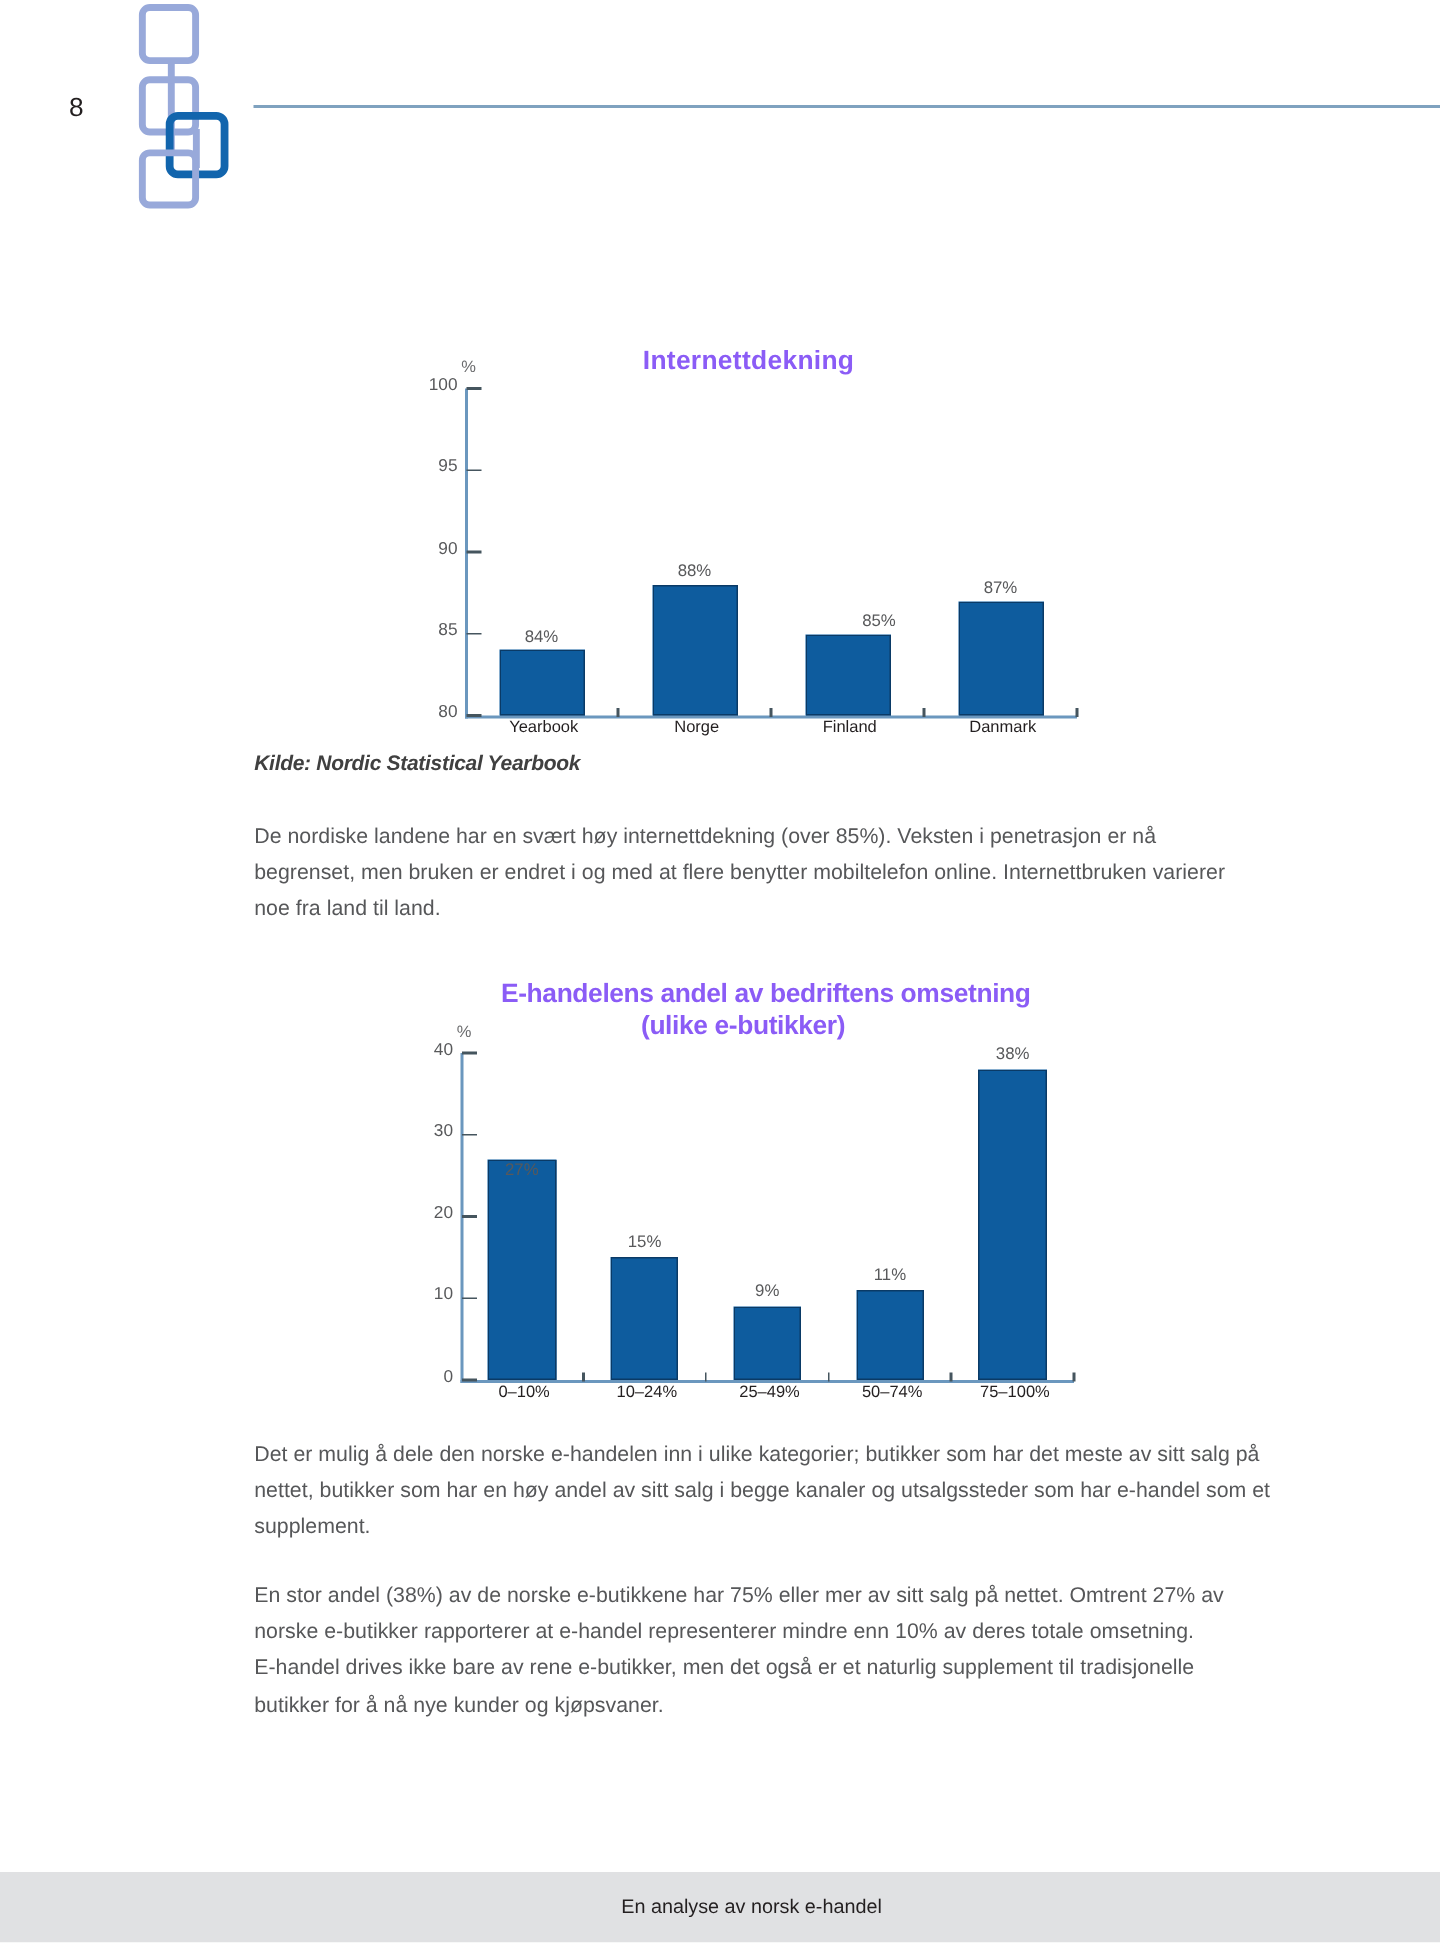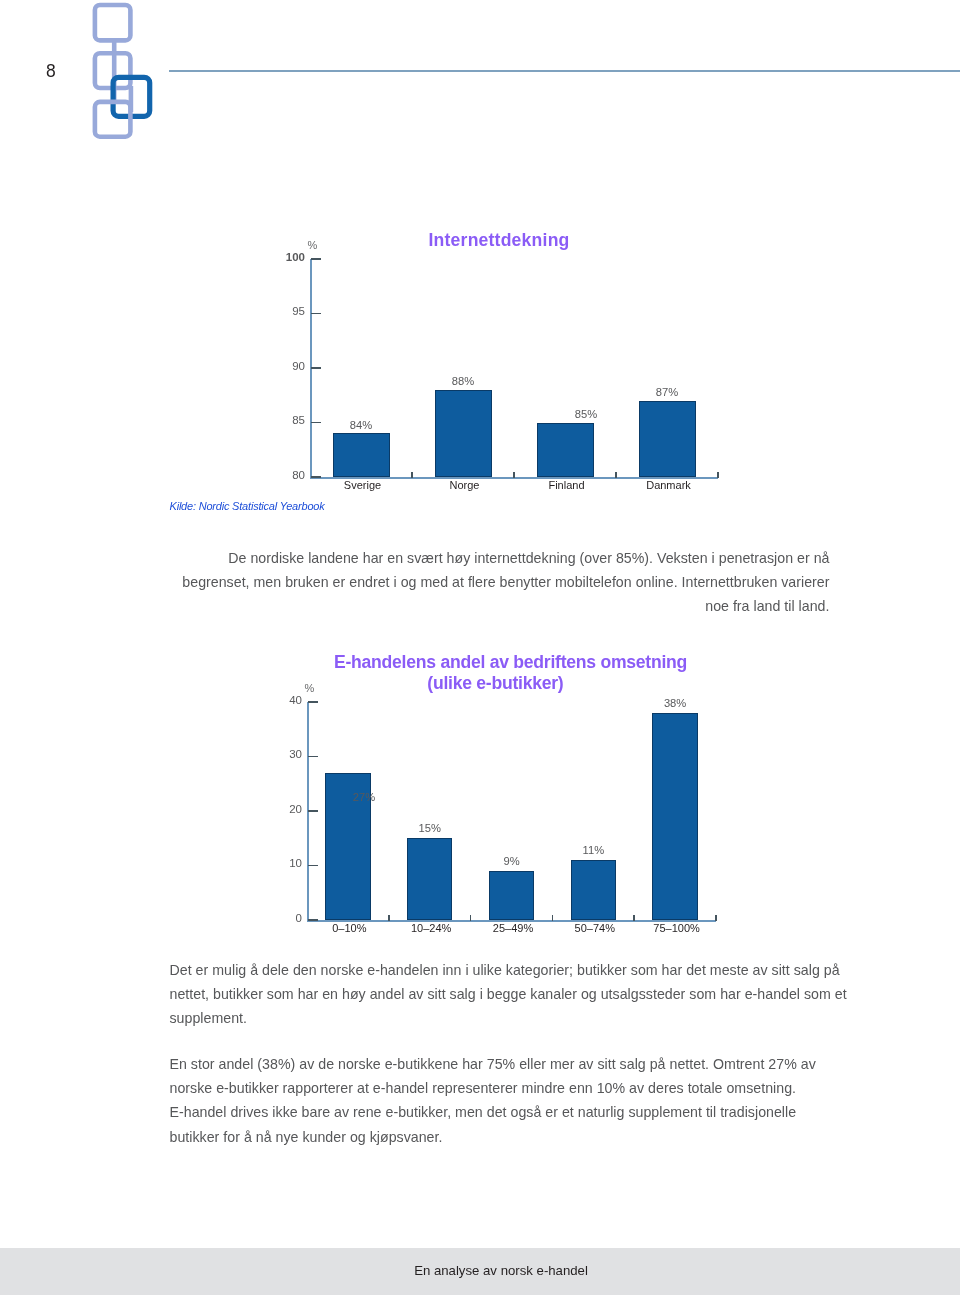--- a/index.html
+++ b/index.html
@@ -12,21 +12,21 @@
   .ctitle{position:absolute;font-family:"Liberation Sans",sans-serif;font-weight:bold;color:#8b5cf6;font-size:17.6px;white-space:nowrap;letter-spacing:0.2px;}
   .cunit{position:absolute;font-family:"Liberation Sans",sans-serif;font-size:11px;color:#6a6b6d;}
   .ytick-lab{position:absolute;font-family:"Liberation Sans",sans-serif;font-size:11.5px;color:#58595b;text-align:right;}
   .xtick-lab{position:absolute;font-family:"Liberation Sans",sans-serif;font-size:11px;color:#231f20;text-align:center;}
   .vlabel{position:absolute;font-family:"Liberation Sans",sans-serif;font-size:11.2px;color:#58595b;text-align:center;}
   .axis-v{position:absolute;background:#6B97BE;width:2px;}
   .axis-h{position:absolute;background:#6B97BE;height:2px;}
   .tick{position:absolute;background:#45555e;height:1.8px;width:10.8px;}
   .xtick{position:absolute;background:#45555e;width:1.7px;height:6.5px;}
   .bar{position:absolute;background:#0E5C9E;box-shadow:inset 0 0 0 1px #0A3A66;}
-  .srcnote{position:absolute;left:169.5px;top:500px;font-family:"Liberation Sans",sans-serif;font-style:italic;font-size:11px;color:#1d4ed8;letter-spacing:-0.2px;}
+  .srcnote{position:absolute;left:169.5px;top:500px;font-family:"Liberation Sans",sans-serif;font-style:italic;font-size:14px;color:#404040;letter-spacing:-0.2px;font-weight:bold;}
   .para{position:absolute;font-family:"Liberation Sans",sans-serif;font-size:14.2px;color:#565759;line-height:24.2px;letter-spacing:0.02px;}
   .footer{position:absolute;left:0;top:1248px;width:960px;height:47px;background:#e0e1e3;}
   .footer-text{position:absolute;left:0;top:1263px;width:1002px;text-align:center;font-size:13.2px;color:#231f20;font-family:"Liberation Sans",sans-serif;}
 </style>
 </head>
 <body>
 
 <div class="page">
   <div class="pagenum">8</div>
   <div class="rule"></div>
@@ -41,67 +41,67 @@
       <path d="M42.9 86 V 112"></path>
       <rect x="6.9" y="101.9" width="35.5" height="34.8" rx="5"></rect>
     </g>
   </svg>
   <div class="chart" id="chart0">
       <div class="ctitle" style="left: 428.5px; top: 230px;">Internettdekning</div>
       <div class="cunit" style="left: 307.5px; top: 238.5px;">%</div>
       <div class="axis-v" style="left: 310px; top: 259px; height: 220px;"></div>
       <div class="axis-h" style="left: 310px; top: 477px; width: 408px;"></div>
       <div class="tick" style="left: 310.6px; top: 258.1px;"></div>
-      <div class="ytick-lab" style="left: 253px; top: 250.5px; width: 52px; font-weight: bold;">100</div>
+      <div class="ytick-lab" style="left: 253px; top: 250.5px; width: 52px;">100</div>
       <div class="tick" style="left: 310.6px; top: 312.6px;"></div>
       <div class="ytick-lab" style="left: 253px; top: 305px; width: 52px;">95</div>
       <div class="tick" style="left: 310.6px; top: 367.1px;"></div>
       <div class="ytick-lab" style="left: 253px; top: 359.5px; width: 52px;">90</div>
       <div class="tick" style="left: 310.6px; top: 421.6px;"></div>
       <div class="ytick-lab" style="left: 253px; top: 414px; width: 52px;">85</div>
       <div class="tick" style="left: 310.6px; top: 476.1px;"></div>
       <div class="ytick-lab" style="left: 253px; top: 468.5px; width: 52px;">80</div>
       <div class="xtick" style="left: 411.15px; top: 471.5px;"></div>
       <div class="bar" style="left: 332.5px; top: 433.4px; width: 57px; height: 43.6px; background: rgb(14, 92, 158);"></div>
       <div class="vlabel" style="left: 321px; top: 418.9px; width: 80px;">84%</div>
-      <div class="xtick-lab" style="left: 312.5px; top: 478.5px; width: 100px;">Sverige</div>
+      <div class="xtick-lab" style="left: 312.5px; top: 478.5px; width: 100px;">Yearbook</div>
       <div class="xtick" style="left: 513.15px; top: 471.5px;"></div>
       <div class="bar" style="left: 434.5px; top: 389.8px; width: 57px; height: 87.2px; background: rgb(14, 92, 158);"></div>
       <div class="vlabel" style="left: 423px; top: 375.3px; width: 80px;">88%</div>
       <div class="xtick-lab" style="left: 414.5px; top: 478.5px; width: 100px;">Norge</div>
       <div class="xtick" style="left: 615.15px; top: 471.5px;"></div>
       <div class="bar" style="left: 536.5px; top: 422.5px; width: 57px; height: 54.5px; background: rgb(14, 92, 158);"></div>
       <div class="vlabel" style="left: 546px; top: 408px; width: 80px;">85%</div>
       <div class="xtick-lab" style="left: 516.5px; top: 478.5px; width: 100px;">Finland</div>
       <div class="xtick" style="left: 717.15px; top: 471.5px;"></div>
       <div class="bar" style="left: 638.5px; top: 400.7px; width: 57px; height: 76.3px; background: rgb(14, 92, 158);"></div>
       <div class="vlabel" style="left: 627px; top: 386.2px; width: 80px;">87%</div>
       <div class="xtick-lab" style="left: 618.5px; top: 478.5px; width: 100px;">Danmark</div>
     </div>
   <div class="srcnote">Kilde: Nordic Statistical Yearbook</div>
-  <div class="para" id="para0" style="left:169.5px;top:546px;width:660px;text-align:right;">De nordiske landene har en svært høy internettdekning (over 85%). Veksten i penetrasjon er nå begrenset, men bruken er endret i og med at flere benytter mobiltelefon online. Internettbruken varierer noe fra land til land.</div>
+  <div class="para" id="para0" style="left:169.5px;top:546px;width:660px;">De nordiske landene har en svært høy internettdekning (over 85%). Veksten i penetrasjon er nå begrenset, men bruken er endret i og med at flere benytter mobiltelefon online. Internettbruken varierer noe fra land til land.</div>
   <div class="chart" id="chart1">
       <div class="ctitle" style="left: 334px; top: 651.5px; letter-spacing: -0.26px;">E-handelens andel av bedriftens omsetning</div>
       <div class="ctitle" style="left: 295.4px; top: 673px; width: 400px; text-align: center; letter-spacing: -0.26px;">(ulike e-butikker)</div>
       <div class="cunit" style="left: 304.5px; top: 682px;">%</div>
       <div class="axis-v" style="left: 307px; top: 702px; height: 220px;"></div>
       <div class="axis-h" style="left: 307px; top: 920px; width: 409px;"></div>
       <div class="tick" style="left: 307.6px; top: 701.1px;"></div>
       <div class="ytick-lab" style="left: 250px; top: 693.5px; width: 52px;">40</div>
       <div class="tick" style="left: 307.6px; top: 755.6px;"></div>
       <div class="ytick-lab" style="left: 250px; top: 748px; width: 52px;">30</div>
       <div class="tick" style="left: 307.6px; top: 810.1px;"></div>
       <div class="ytick-lab" style="left: 250px; top: 802.5px; width: 52px;">20</div>
       <div class="tick" style="left: 307.6px; top: 864.6px;"></div>
       <div class="ytick-lab" style="left: 250px; top: 857px; width: 52px;">10</div>
       <div class="tick" style="left: 307.6px; top: 919.1px;"></div>
       <div class="ytick-lab" style="left: 250px; top: 911.5px; width: 52px;">0</div>
       <div class="xtick" style="left: 387.95px; top: 914.5px;"></div>
       <div class="bar" style="left: 325.15px; top: 772.85px; width: 45.5px; height: 147.15px; background: rgb(14, 92, 158);"></div>
-      <div class="vlabel" style="left: 307.9px; top: 791px; width: 80px; padding-left: 16px;">27%</div>
+      <div class="vlabel" style="left: 307.9px; top: 774px; width: 80px;">27%</div>
       <div class="xtick-lab" style="left: 299.4px; top: 921.5px; width: 100px;">0–10%</div>
       <div class="xtick" style="left: 469.75px; top: 914.5px;"></div>
       <div class="bar" style="left: 406.95px; top: 838.25px; width: 45.5px; height: 81.75px; background: rgb(14, 92, 158);"></div>
       <div class="vlabel" style="left: 389.7px; top: 822.25px; width: 80px;">15%</div>
       <div class="xtick-lab" style="left: 381.2px; top: 921.5px; width: 100px;">10–24%</div>
       <div class="xtick" style="left: 551.55px; top: 914.5px;"></div>
       <div class="bar" style="left: 488.75px; top: 870.95px; width: 45.5px; height: 49.05px; background: rgb(14, 92, 158);"></div>
       <div class="vlabel" style="left: 471.5px; top: 854.95px; width: 80px;">9%</div>
       <div class="xtick-lab" style="left: 463px; top: 921.5px; width: 100px;">25–49%</div>
       <div class="xtick" style="left: 633.35px; top: 914.5px;"></div>

